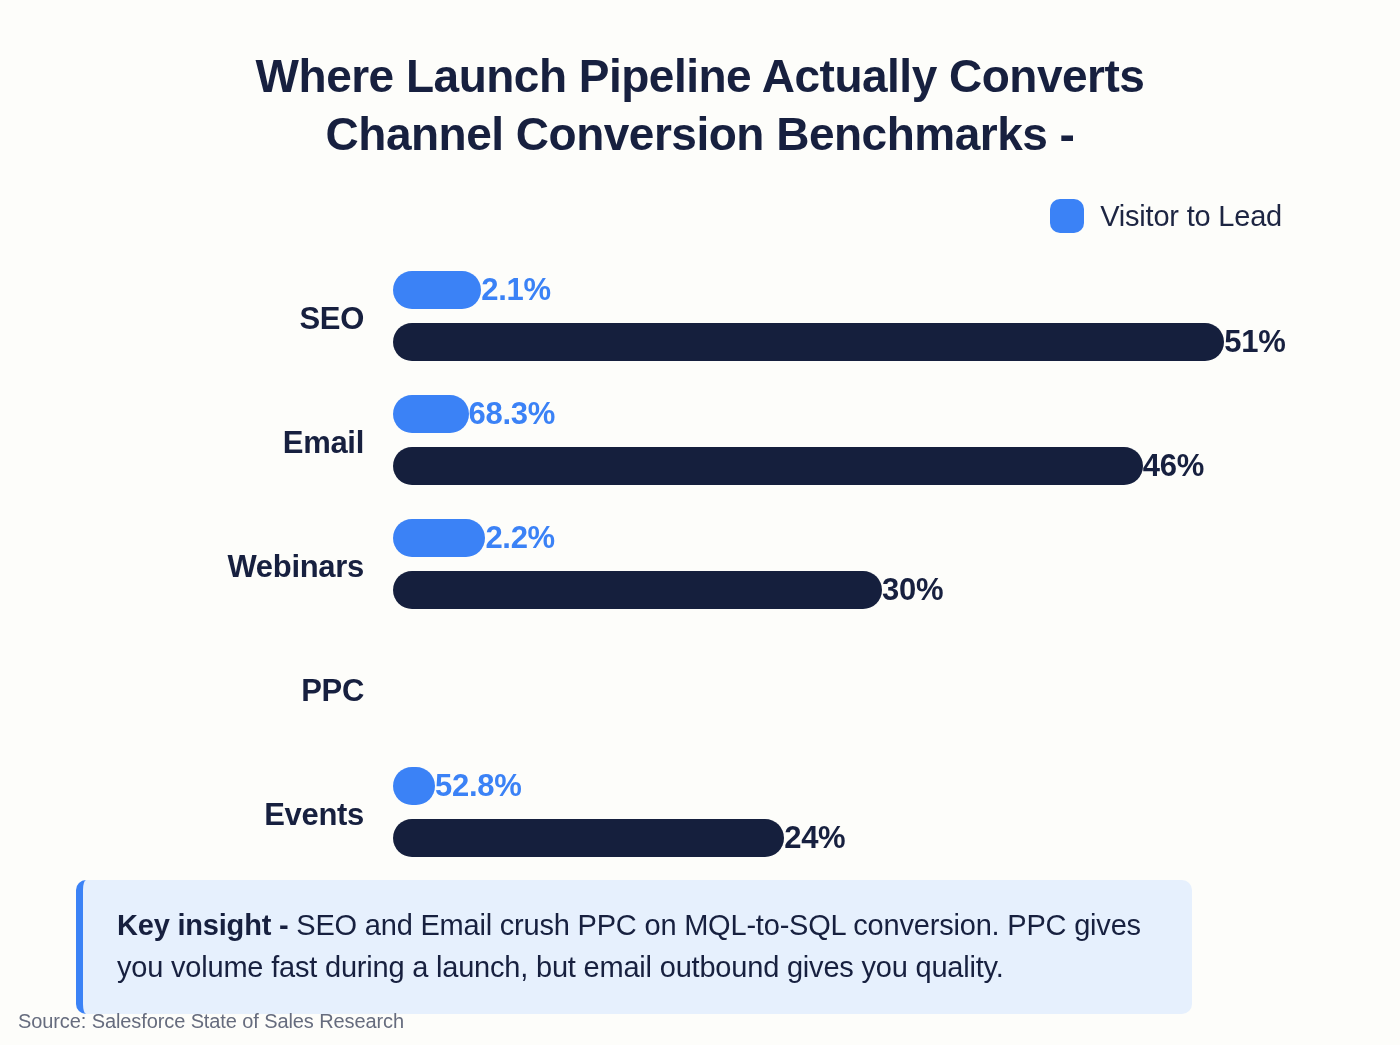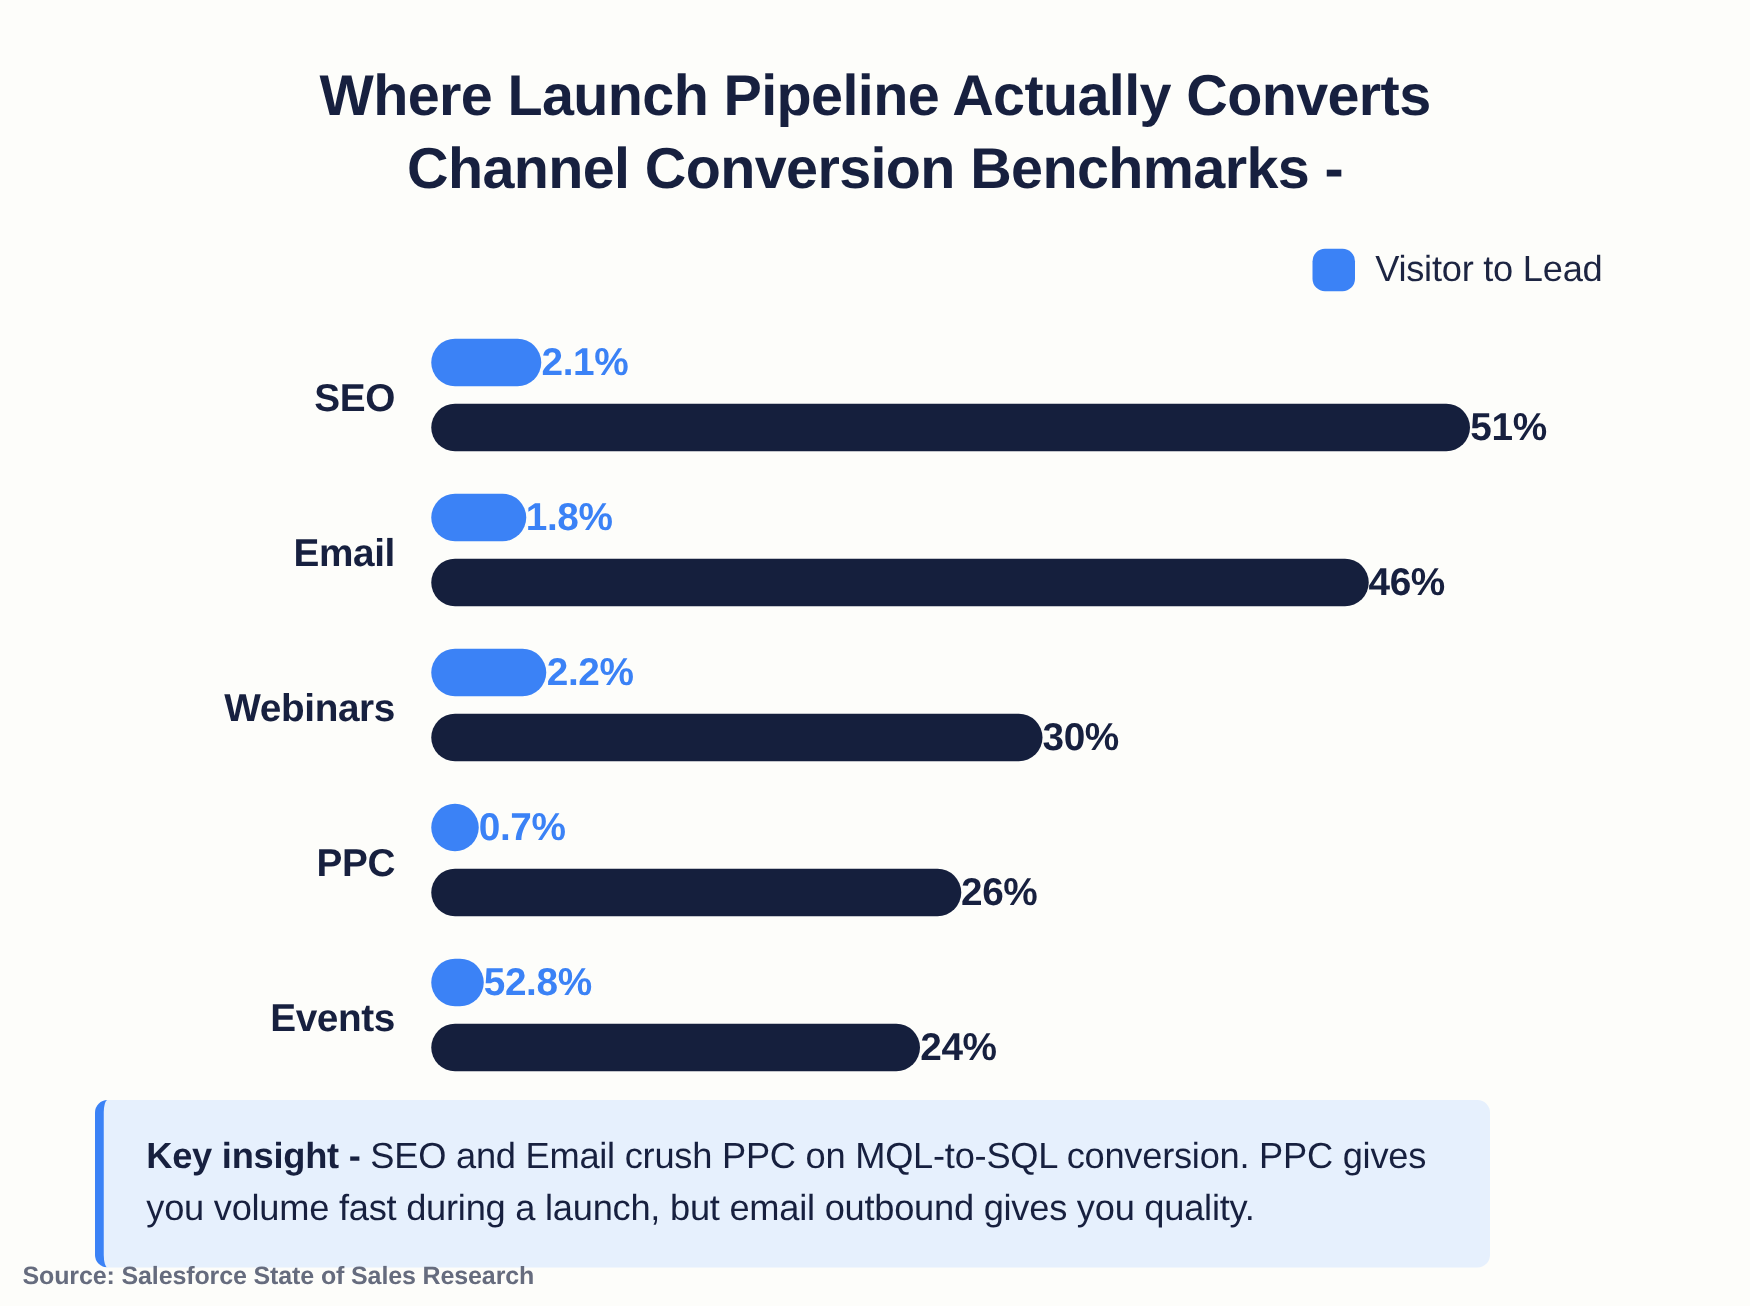--- a/index.html
+++ b/index.html
@@ -52,20 +52,21 @@
   .legend-label {
     font-size: 29px;
     color: #1d2542;
     letter-spacing: -0.2px;
   }
 
   
   .chart {
     margin-top: 24px;
     padding-left: 0;
+    margin-left: 48px;
   }
   .row {
     position: relative;
     height: 124px;
   }
   .row-label {
     position: absolute;
     left: 0;
     width: 316px;
     top: 50%;
@@ -169,21 +170,21 @@
           <div class="bar navy" style="width: 831.3px; background: rgb(21, 31, 61);"></div>
           <div class="bar-value navy">51%</div>
         </div>
       </div>
     </div>
     <div class="row">
       <div class="row-label">Email</div>
       <div class="bars">
         <div class="bar-line primary">
           <div class="bar blue" style="width: 75.6px; background: rgb(59, 130, 246);"></div>
-          <div class="bar-value blue" style="color: rgb(59, 130, 246);">1.8%</div>
+          <div class="bar-value blue" style="color: rgb(59, 130, 246);">68.3%</div>
         </div>
         <div class="bar-line secondary">
           <div class="bar navy" style="width: 749.8px; background: rgb(21, 31, 61);"></div>
           <div class="bar-value navy">46%</div>
         </div>
       </div>
     </div>
     <div class="row">
       <div class="row-label">Webinars</div>
       <div class="bars">
@@ -192,30 +193,20 @@
           <div class="bar-value blue" style="color: rgb(59, 130, 246);">2.2%</div>
         </div>
         <div class="bar-line secondary">
           <div class="bar navy" style="width: 489px; background: rgb(21, 31, 61);"></div>
           <div class="bar-value navy">30%</div>
         </div>
       </div>
     </div>
     <div class="row">
       <div class="row-label">PPC</div>
-      <div class="bars">
-        <div class="bar-line primary">
-          <div class="bar blue" style="width: 38px; background: rgb(59, 130, 246);"></div>
-          <div class="bar-value blue" style="color: rgb(59, 130, 246);">0.7%</div>
-        </div>
-        <div class="bar-line secondary">
-          <div class="bar navy" style="width: 423.8px; background: rgb(21, 31, 61);"></div>
-          <div class="bar-value navy">26%</div>
-        </div>
-      </div>
     </div>
     <div class="row">
       <div class="row-label">Events</div>
       <div class="bars">
         <div class="bar-line primary">
           <div class="bar blue" style="width: 42px; background: rgb(59, 130, 246);"></div>
           <div class="bar-value blue" style="color: rgb(59, 130, 246);">52.8%</div>
         </div>
         <div class="bar-line secondary">
           <div class="bar navy" style="width: 391.2px; background: rgb(21, 31, 61);"></div>
@@ -224,13 +215,13 @@
       </div>
     </div>
   </div>
 
 <div class="callout" style="background: rgb(230, 240, 253); border-left-color: rgb(59, 130, 246);">
   <div class="callout-text">
     <span class="lead">Key insight -</span><span> SEO and Email crush PPC on MQL-to-SQL conversion. PPC gives you volume fast during a launch, but email outbound gives you quality.</span>
   </div>
 </div>
 
-<div class="source" style="color: rgb(102, 108, 126); font-weight: bold;">Source: Salesforce State of Sales Research</div>
+<div class="source" style="color: rgb(102, 108, 126);">Source: Salesforce State of Sales Research</div>
 
 </body></html>

